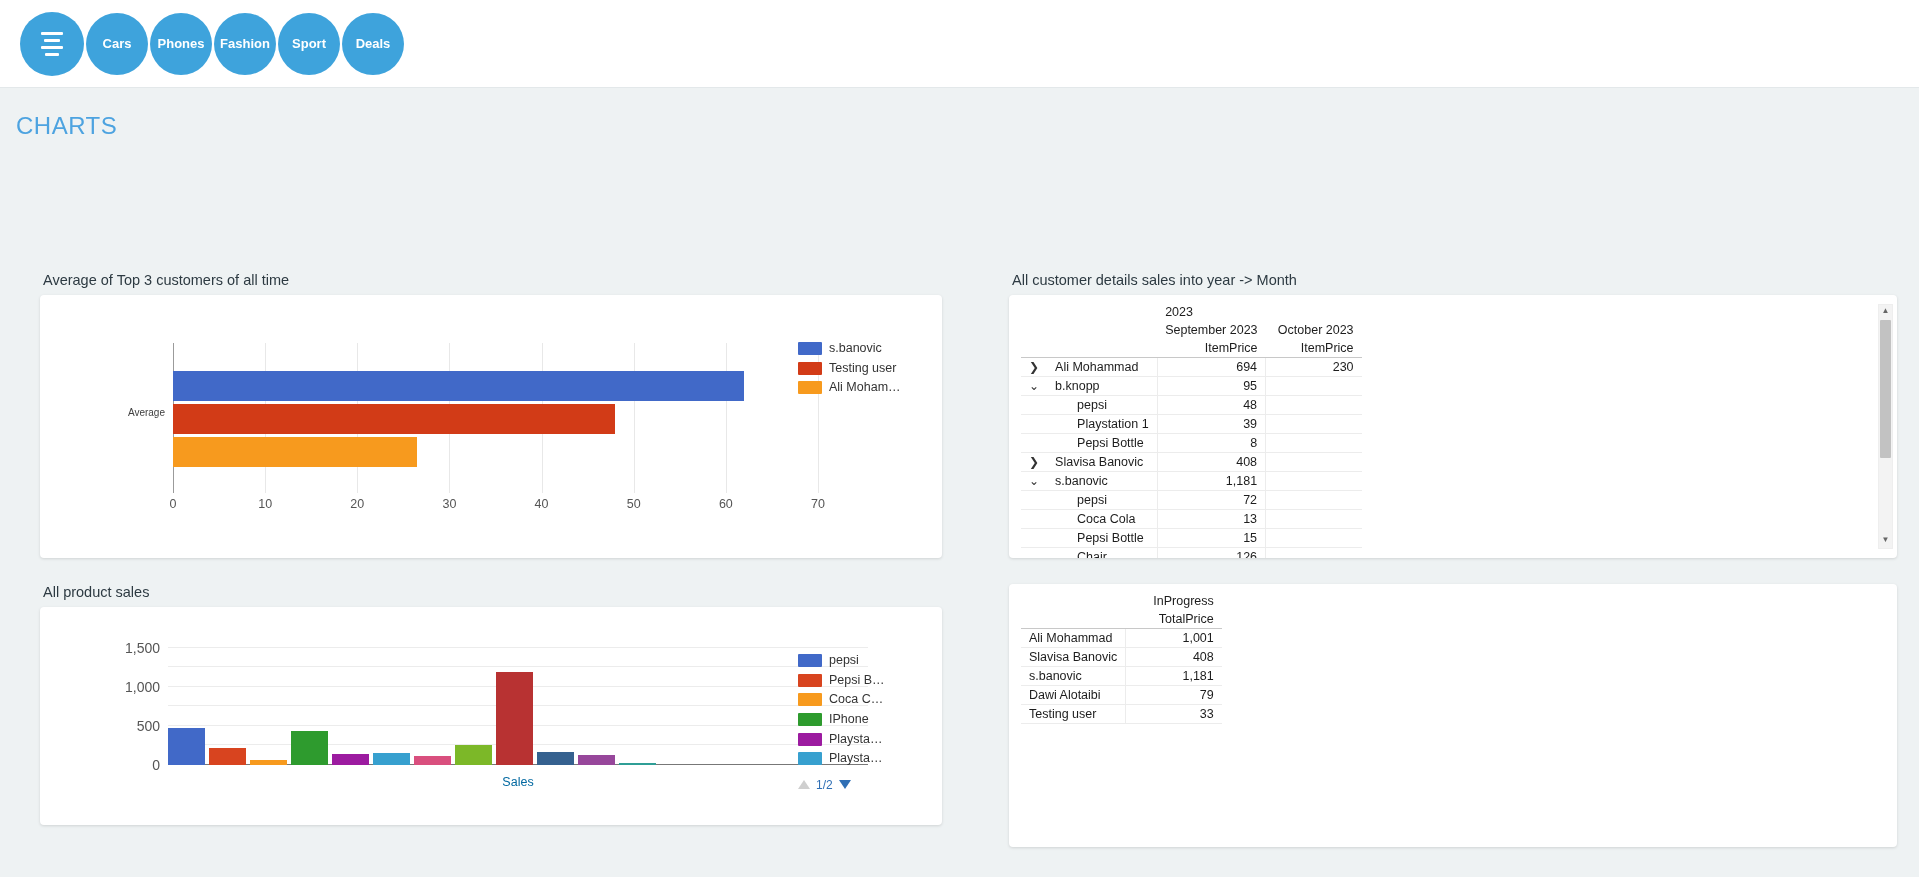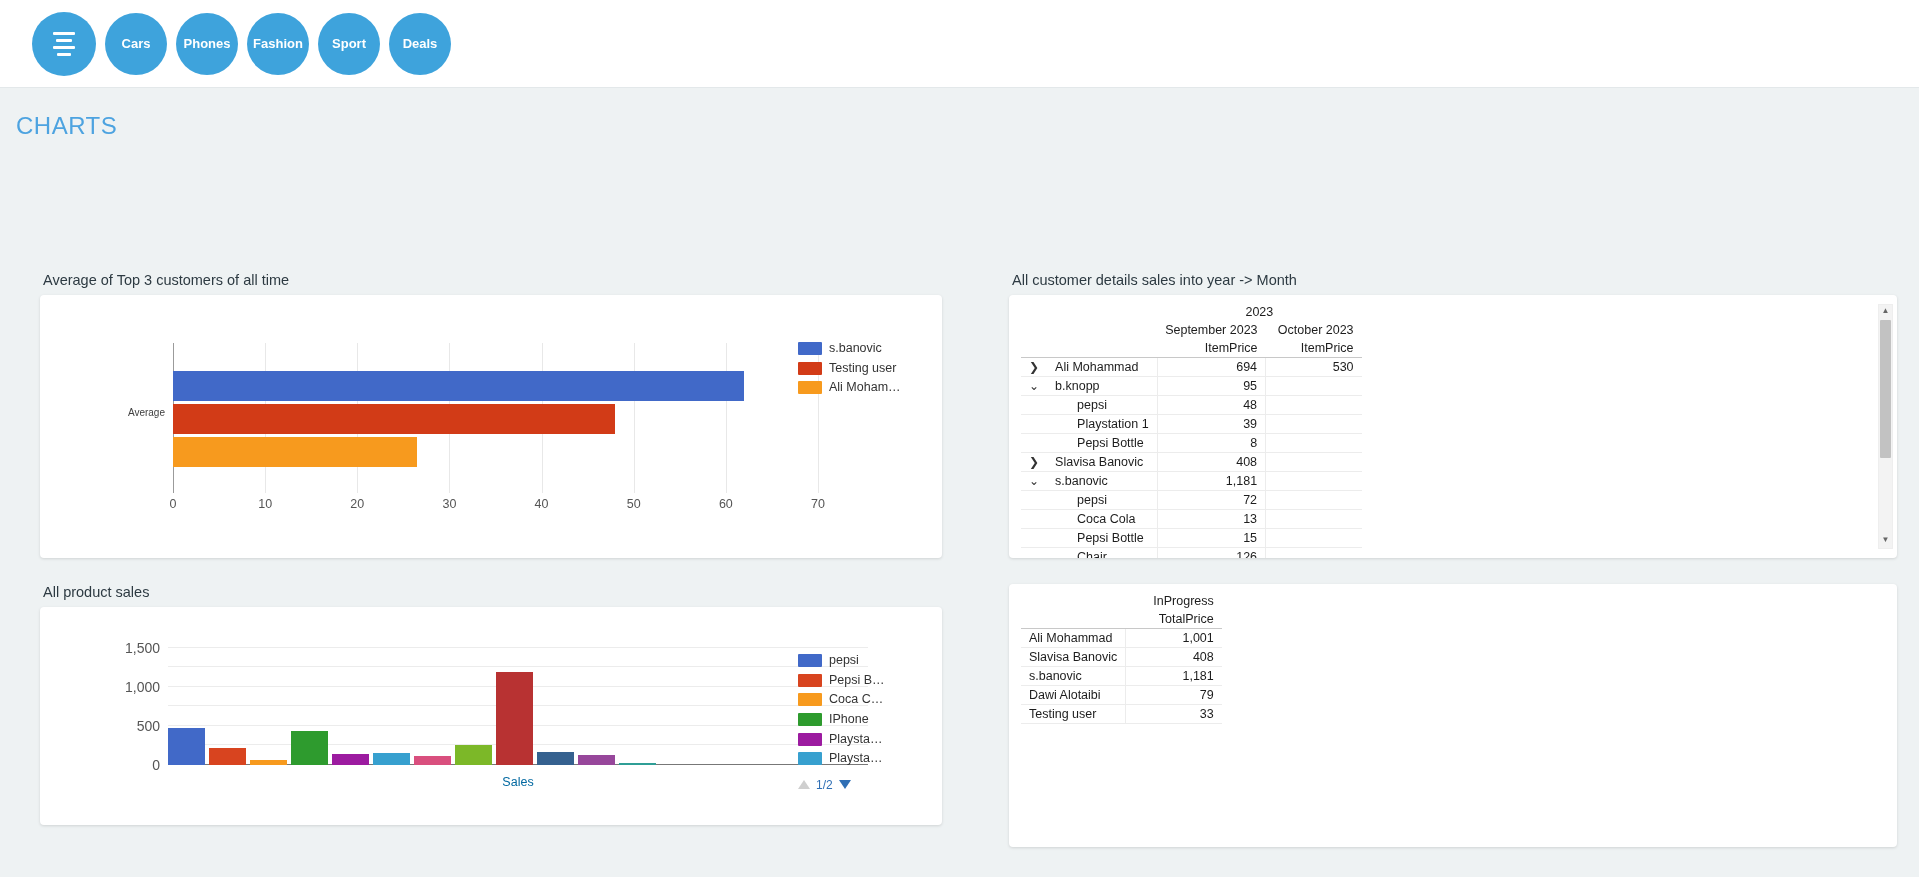--- a/index.html
+++ b/index.html
@@ -6,22 +6,22 @@
   html, body {
     width: 1919px; height: 877px;
     background: #eef2f3;
     font-family: "Liberation Sans", sans-serif;
     overflow: hidden;
   }
 
   
   .topbar {
     height: 88px; background: #ffffff;
-    display: flex; align-items: center; gap: 9px;
-    padding-left: 32px;
+    display: flex; align-items: center; gap: 2px;
+    padding-left: 20px;
     border-bottom: 1px solid #e3e8ea;
     position: relative; z-index: 5;
   }
   .nav-circle {
     width: 62px; height: 62px; border-radius: 50%;
     background: #3ea3dc;
     display: flex; align-items: center; justify-content: center;
     color: #fff; font-size: 13px; font-weight: bold;
     cursor: pointer; user-select: none;
     flex: 0 0 auto;
@@ -92,21 +92,21 @@
   }
   .legend-swatch {
     width: 24px; height: 13px; flex: 0 0 24px; margin-top: 1px; border-radius: 1px;
   }
 
   
   .pivot-card { height: 263px; }
   .pivot-inner { padding: 8px 12px 0 12px; height: 100%; }
   table.pivot { border-collapse: collapse; font-size: 12.5px; color: #1d1d1d; }
   table.pivot th, table.pivot td { font-weight: normal; padding: 2px 8px; }
-  .pv-year { text-align: center; border: 0; padding-bottom: 1px; }
+  .pv-year { text-align: left; border: 0; padding-bottom: 1px; }
   .pv-month { text-align: right; padding-bottom: 0; }
   .pv-measure { text-align: right; border-bottom: 1px solid #c8c8c8; padding-bottom: 3px; }
   .pv-rowhead-blank { border-bottom: 1px solid #c8c8c8; }
   td.pv-name { white-space: nowrap; border-bottom: 1px solid #ececec; }
   td.pv-val {
     text-align: right; border-bottom: 1px solid #ececec;
     border-left: 1px solid #ececec; min-width: 96px;
   }
   td.pv-exp { width: 20px; text-align: center; color: #333; font-size: 11px;
               border-bottom: 1px solid #ececec; }
@@ -264,21 +264,21 @@
                 <th class="pv-rowhead-blank"></th>
                 <th class="pv-measure">ItemPrice</th>
                 <th class="pv-measure">ItemPrice</th>
               </tr>
             </thead>
             <tbody id="pivot-body">
                 <tr>
                   <td class="pv-exp"><span class="chev">❯</span></td>
                   <td class="pv-name">Ali Mohammad</td>
                   <td class="pv-val">694</td>
-                  <td class="pv-val">530</td>
+                  <td class="pv-val">230</td>
                 </tr>
                 <tr>
                   <td class="pv-exp"><span class="chev">⌄</span></td>
                   <td class="pv-name">b.knopp</td>
                   <td class="pv-val">95</td>
                   <td class="pv-val"></td>
                 </tr>
                 <tr>
                   <td class="pv-exp"></td>
                   <td class="pv-name pv-child">pepsi</td>

